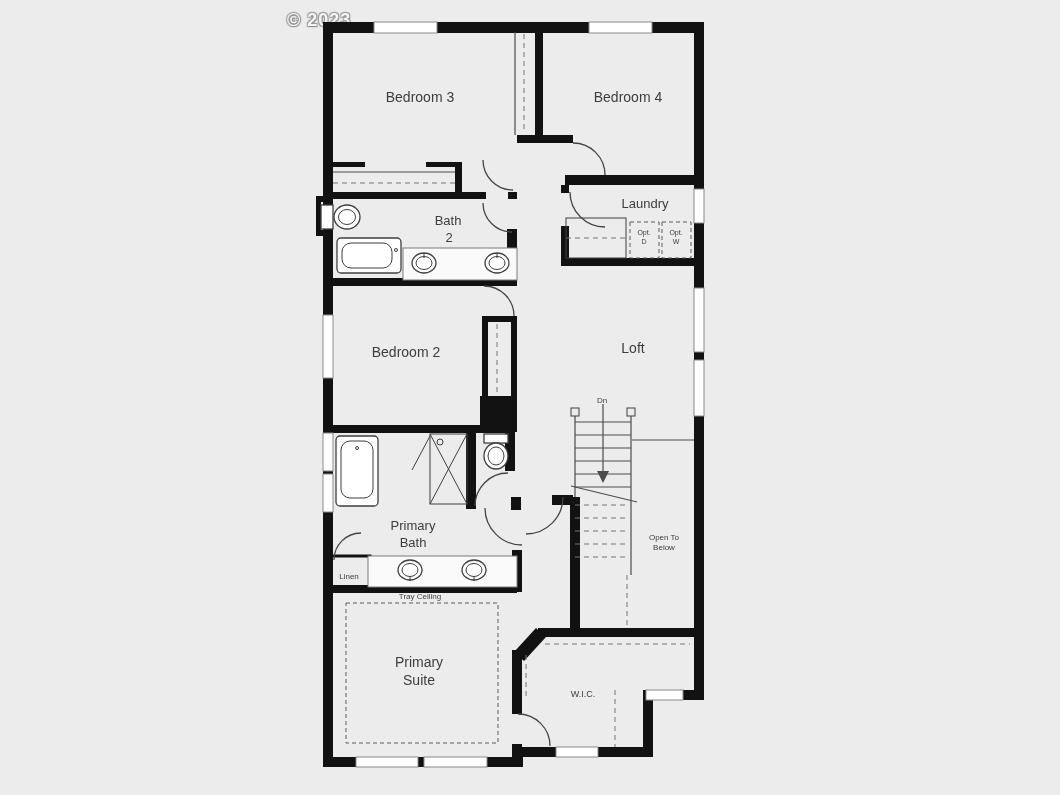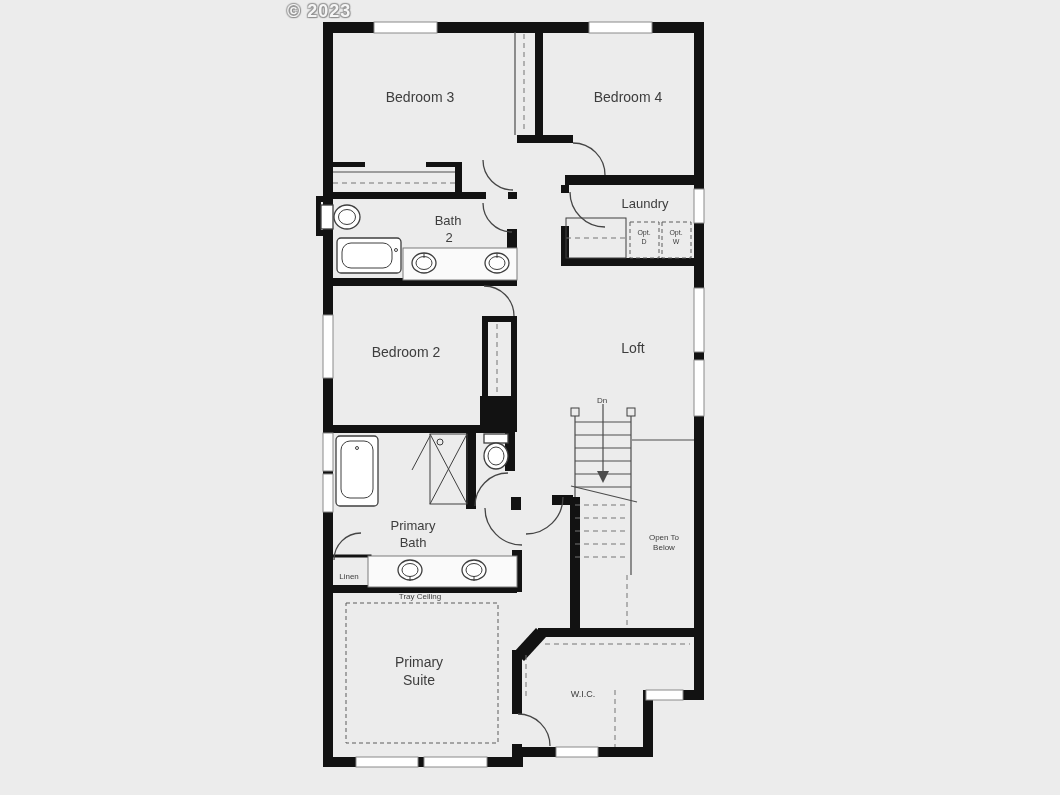--- a/index.html
+++ b/index.html
@@ -10,21 +10,21 @@
   .wall{fill:#121212;stroke:none;}
   .win{fill:#ffffff;stroke:#8a8a8a;stroke-width:1;}
   .thin{stroke:#4c4c4c;stroke-width:1.2;fill:none;}
   .dash{stroke:#757575;stroke-width:1;stroke-dasharray:5 4;fill:none;}
   .dashbox{stroke:#5d5d5d;stroke-width:1;stroke-dasharray:4 3;fill:none;}
   .arc{fill:none;stroke:#454545;stroke-width:1.3;}
   .fix{fill:#ffffff;stroke:#3f3f3f;stroke-width:1.3;}
   .fixln{fill:none;stroke:#3f3f3f;stroke-width:1;}
   .cnt{fill:#fafafa;stroke:#7a7a7a;stroke-width:1;}
   .lbl{fill:#3d3d3d;}
-  .watermark{position:absolute;left:287px;top:1px;font-size:18px;font-weight:bold;
+  .watermark{position:absolute;left:287px;top:10px;font-size:18px;font-weight:bold;
      color:#f5f5f5;letter-spacing:1px;
      text-shadow:1px 1px 1px #8e8e8e,-1px -1px 1px #9a9a9a,1px -1px 1px #9a9a9a,-1px 1px 1px #9a9a9a;}
 </style>
 </head>
 <body>
 
 <div class="page">
   <div class="watermark">© 2023</div>
 
   <svg width="1060" height="795" viewBox="0 0 1060 795">

